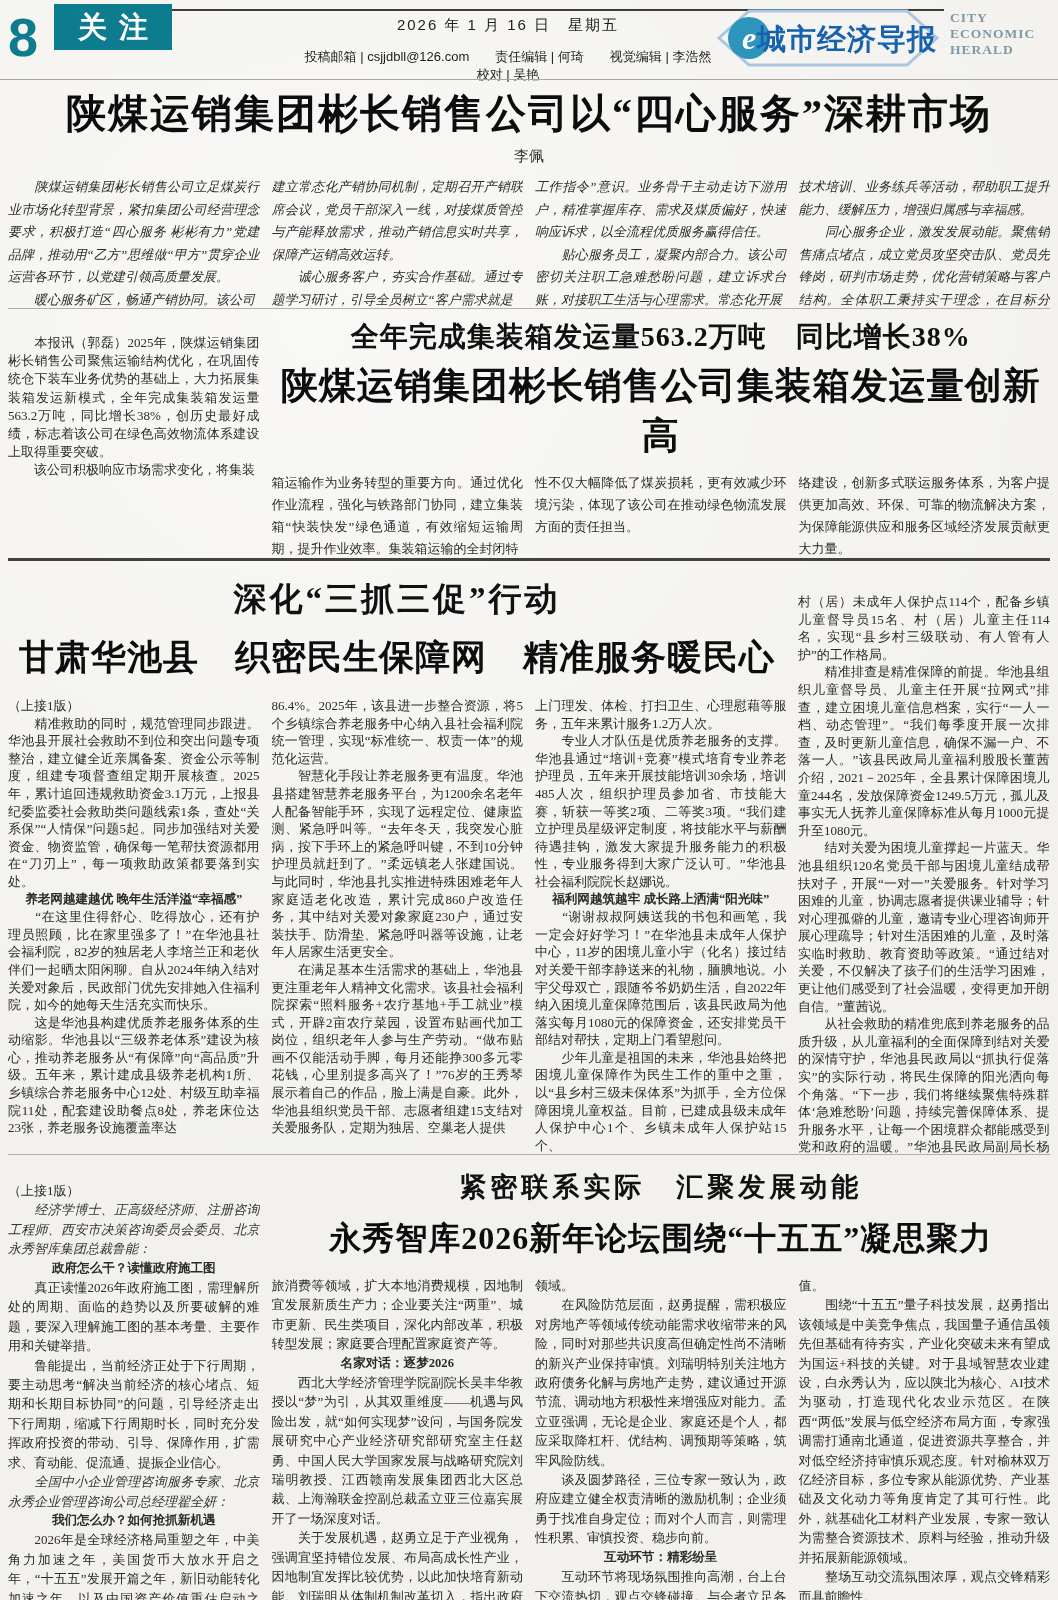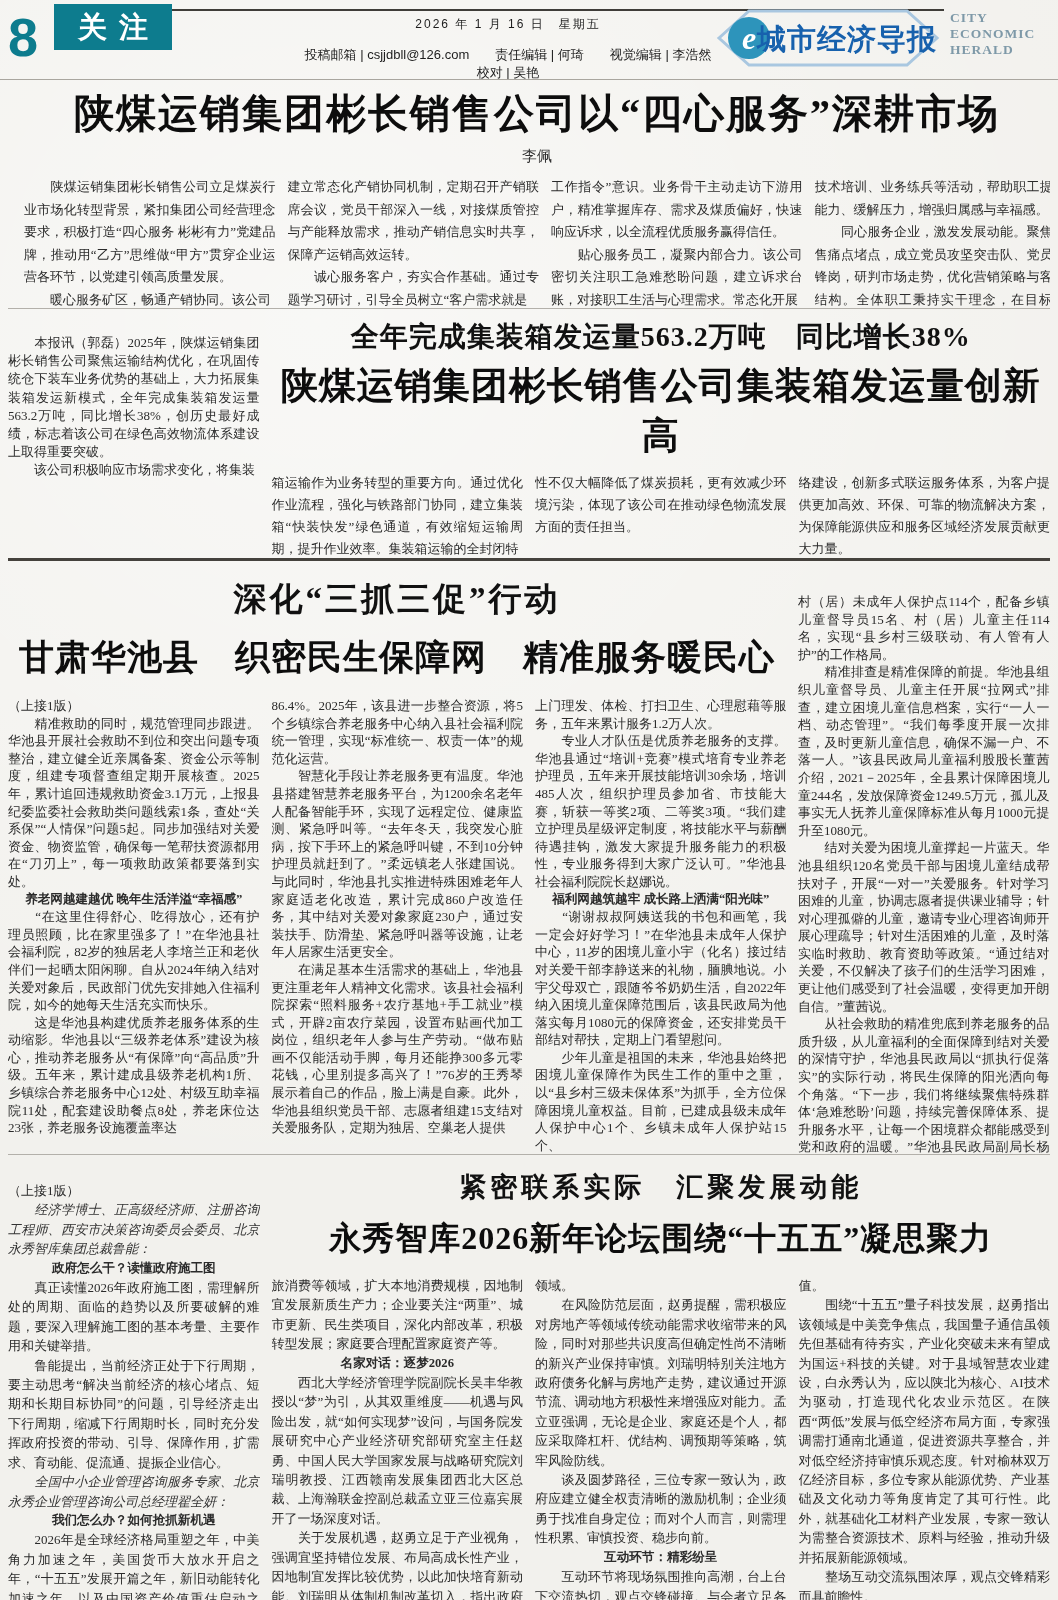--- a/index.html
+++ b/index.html
@@ -14,40 +14,40 @@
   
   .hdr { position:relative; height:80px; }
   .topline { position:absolute; left:46px; top:9px; width:890px; height:2px; background:#3f3d39; }
   .pagenum { position:absolute; left:0px; top:10px; font-size:54px; line-height:1; font-weight:bold;
              color:#0d7c8e; font-family:"Liberation Sans","DejaVu Sans",sans-serif; }
   .secbox { position:absolute; left:46px; top:4px; width:118px; height:46px; background:#0d7c8e;
             color:#fff; font-size:29px; font-weight:bold; line-height:46px; text-align:center;
             letter-spacing:12px; text-indent:12px; font-family:"Liberation Sans","DejaVu Sans",sans-serif; }
   .hdr-center { position:absolute; left:280px; top:16px; width:440px; text-align:center;
                 font-family:"Liberation Sans","DejaVu Sans",sans-serif; }
-  .hdr-date { font-size:12px; letter-spacing:2px; color:#1d1d1d;text-align:center; }
+  .hdr-date { font-size:15px; letter-spacing:2px; color:#1d1d1d;text-align:center; }
   .hdr-info { margin-top:13px; font-size:13px; color:#1d1d1d; }
   .masthead { position:absolute; right:108px; top:6px; }
   .mast-en { position:absolute; right:0px; top:10px; width:100px; font-family:"Liberation Serif",serif;
              font-weight:bold; font-size:13.5px; line-height:16px; color:#7e99a8; letter-spacing:1px; }
   .hdr-bottomline { position:absolute; left:-8px; right:-8px; bottom:0; height:1px; background:#a9a69f; }
   
   .kick { font-weight:900; text-align:center; color:#111; }
   .head { font-weight:900; text-align:center; color:#0d0d0d; }
   .cols { display:flex; gap:12px; overflow:hidden; }
   .col  { width:251.5px; flex:0 0 auto; font-size:13px; text-align:justify; overflow:hidden; }
   .para { margin:0; }
   .subhead { font-weight:bold; text-align:center; font-size:12.6px; white-space:nowrap; overflow:hidden; }
   .intro { font-style:italic; color:#333; }
   
-  .a1 { height:228px; padding-top:8px;margin-left:16px; }
+  .a1 { height:228px; padding-top:8px; }
   .a1 .head { font-size:40px; letter-spacing:2px; line-height:1.1; margin-top:4px; }
   .byline { text-align:center; font-size:15px; margin-top:11px; color:#333; }
   .a1 .cols { margin-top:10px; height:136px; }
-  .a1 .col { line-height:22.5px; }
+  .a1 .col { line-height:22.5px;font-style:italic; }
   
   .a2 { height:250px; border-top:1px solid #b3b0aa; display:flex; gap:12px; padding-top:9px; }
   .a2-left { width:251.5px; flex:0 0 auto; font-size:13px; line-height:18.2px; text-align:justify;
              overflow:hidden; padding-top:16px; }
   .a2-right { flex:1; overflow:hidden; }
   .a2 .kick { font-size:28px; letter-spacing:1px; }
   .a2 .head { font-size:37px; margin-top:5px; letter-spacing:1px; }
   .a2 .cols { margin-top:11px; height:104px; }
   .a2 .col { line-height:22px; }
   

